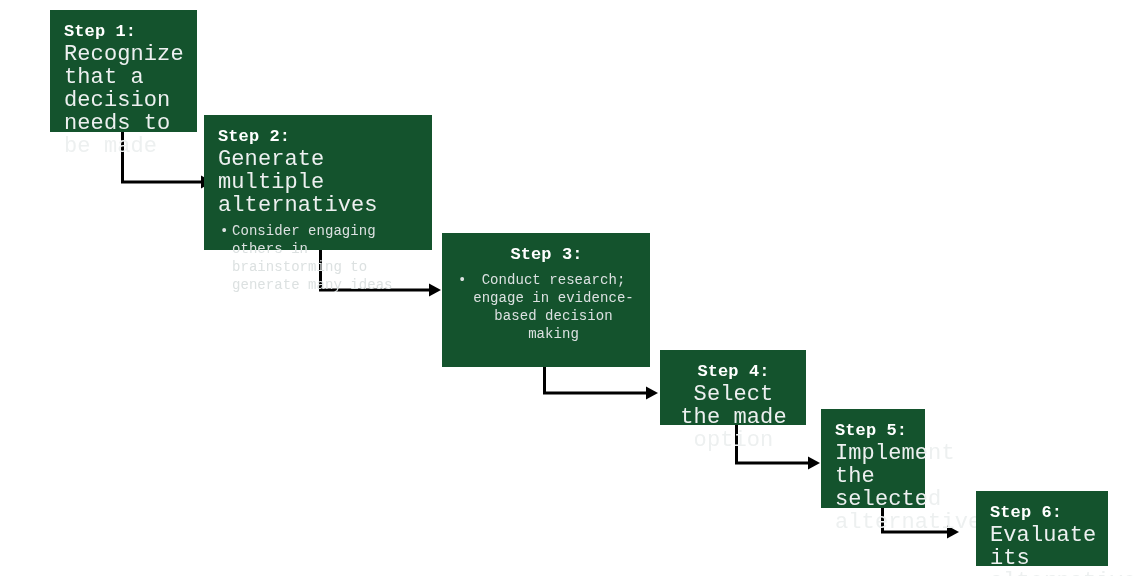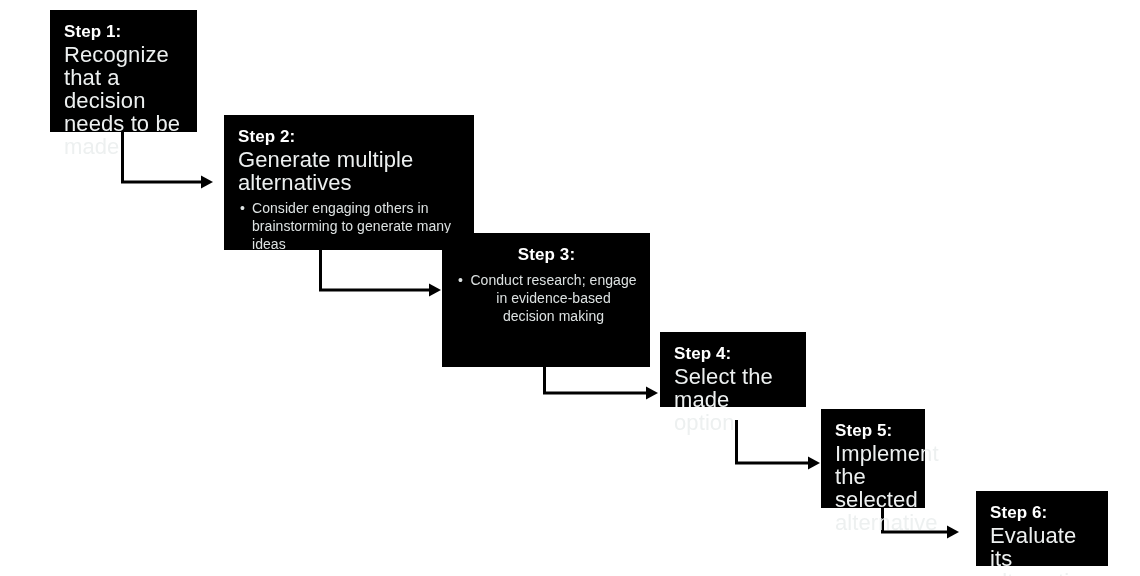--- a/index.html
+++ b/index.html
@@ -14,25 +14,26 @@
   }
   #diagram {
     position: relative;
     width: 1140px;
     height: 576px;
     background: #ffffff;
     overflow: hidden;
   }
   .step-box {
     position: absolute;
-    background: #000000;
+    background: #14532d;
     box-sizing: border-box;
     padding: 10px 13px 26px 14px;
     color: #ffffff;
     z-index: 2;
+    font-family: Liberation Mono, monospace;
   }
   .step-title {
     font-size: 17px;
     font-weight: bold;
     line-height: 23px;
     color: #ffffff;
     display: block;
     letter-spacing: 0.1px;
   }
   .step-desc {
@@ -106,42 +107,42 @@
   <svg class="connector" style="left:870px; top:503px; width:94px; height:46px;" viewBox="0 0 94 46">
     <path d="M 12.5 0 L 12.5 29 L 78 29"></path>
     <polygon points="77,22.5 89,29 77,35.5"></polygon>
   </svg>
 
   <div class="step-box" style="left:50px; top:10px; width:147px; height:122px;">
     <span class="step-title">Step 1:</span>
     <span class="step-desc">Recognize that a decision needs to be made</span>
   </div>
 
-  <div class="step-box" style="left:224px; top:115px; width:250px; height:135px;">
+  <div class="step-box" style="left:204px; top:115px; width:228px; height:135px;">
     <span class="step-title">Step 2:</span>
     <span class="step-desc">Generate multiple alternatives</span>
     <ul class="bullet-list">
       <li>
         <span class="bullet-dot">•</span>
         <span>Consider engaging others in brainstorming to generate many ideas</span>
       </li>
     </ul>
   </div>
 
   <div class="step-box" style="left:442px; top:233px; width:208px; height:134px;text-align:center;">
     <span class="step-title">Step 3:</span>
     <ul class="bullet-list">
       <li>
         <span class="bullet-dot">•</span>
         <span>Conduct research; engage in evidence-based decision making</span>
       </li>
     </ul>
   </div>
 
-  <div class="step-box" style="left:660px; top:332px; width:146px; height:75px;">
+  <div class="step-box" style="left:660px; top:350px; width:146px; height:75px;text-align:center;">
     <span class="step-title">Step 4:</span>
     <span class="step-desc">Select the made option</span>
   </div>
 
   <div class="step-box" style="left:821px; top:409px; width:104px; height:99px;">
     <span class="step-title">Step 5:</span>
     <span class="step-desc">Implement the selected alternative</span>
   </div>
 
   <div class="step-box" style="left:976px; top:491px; width:132px; height:75px;">

